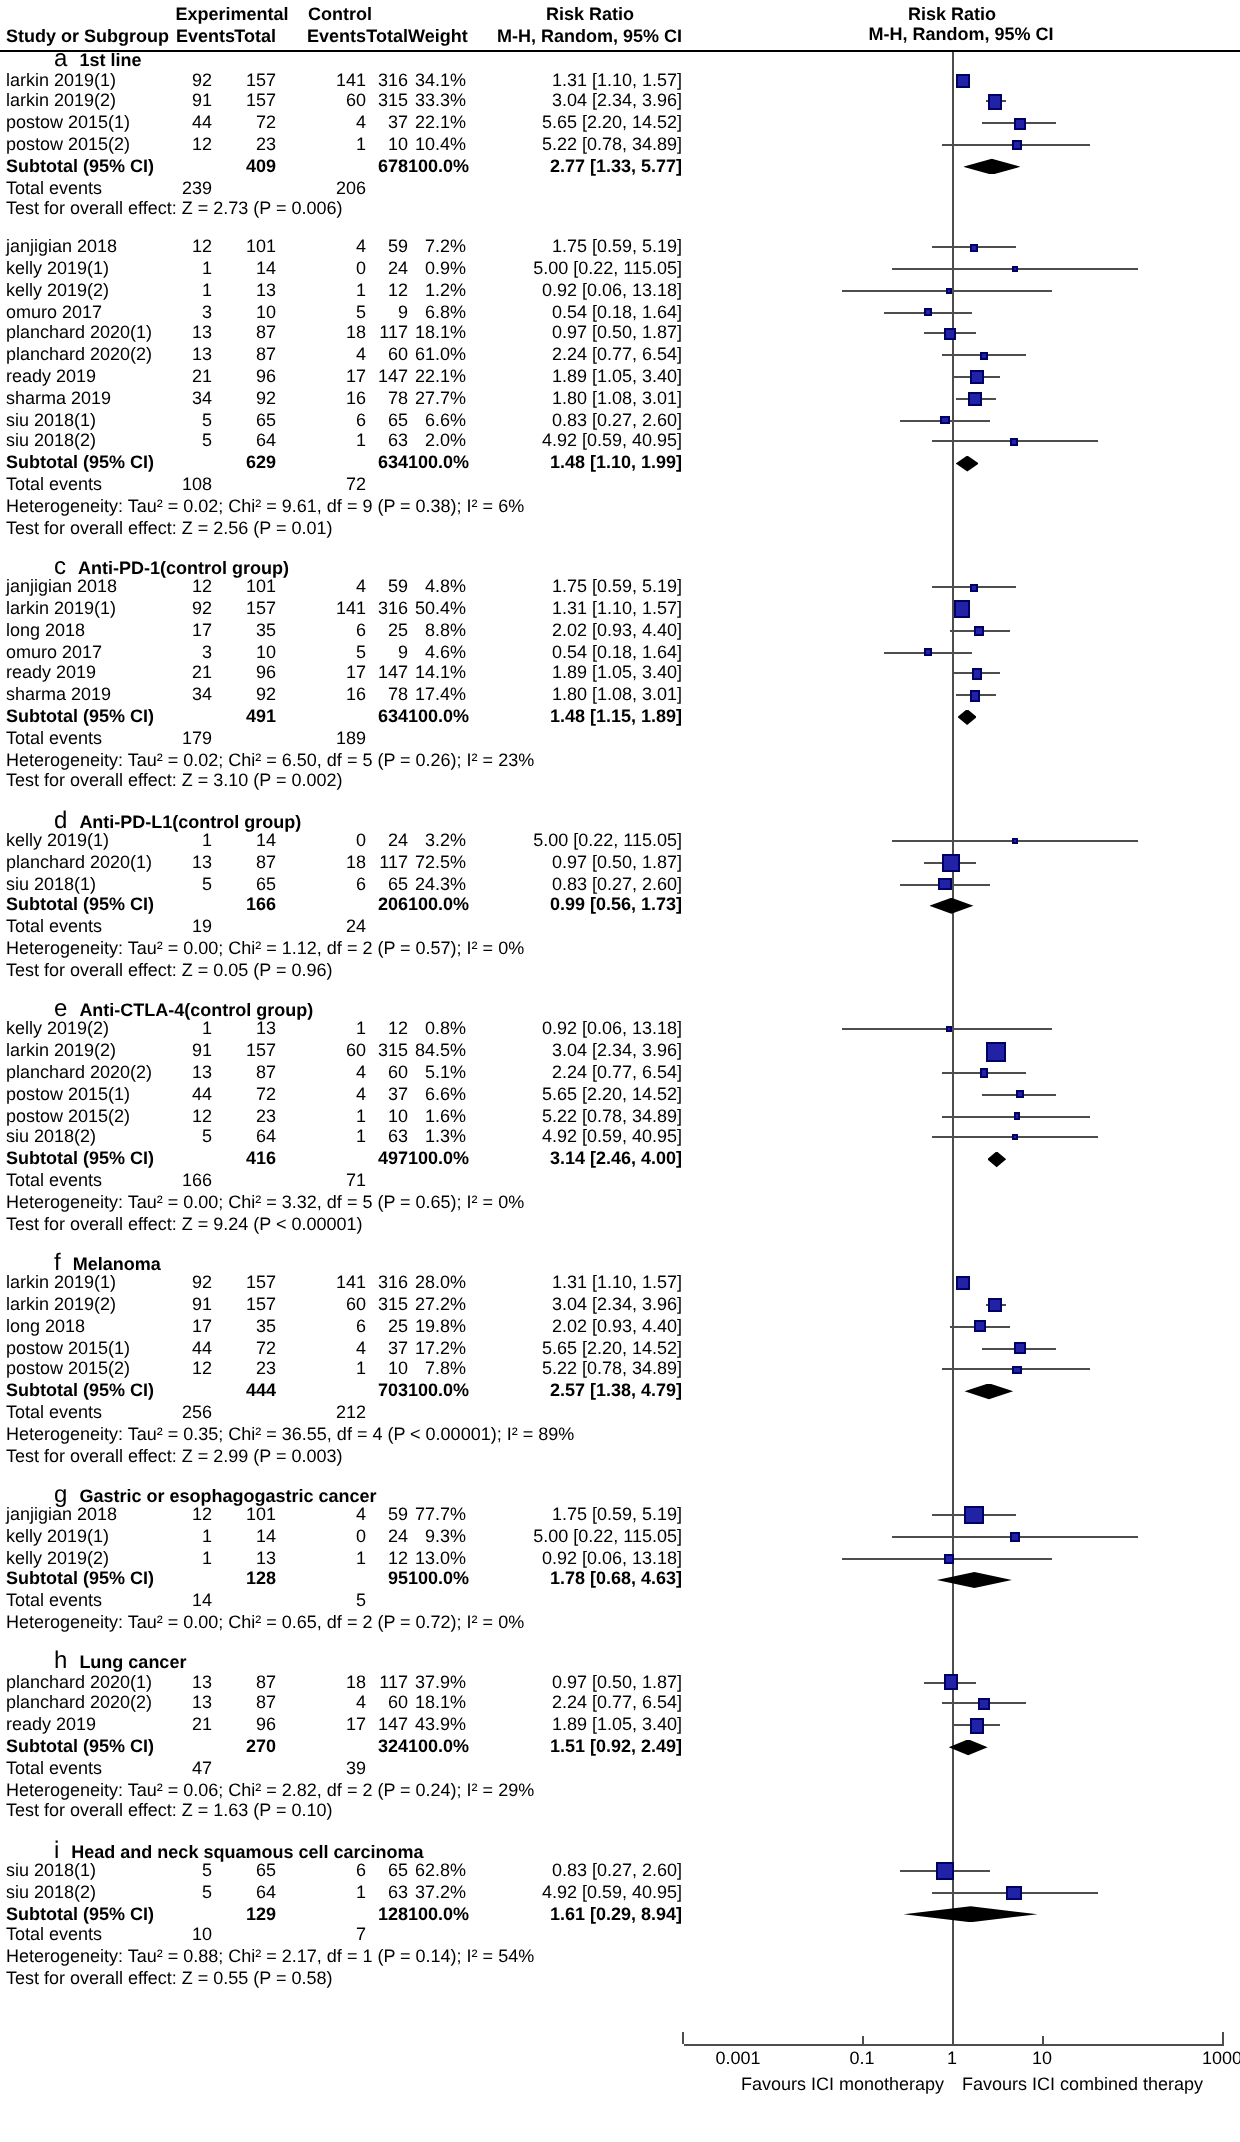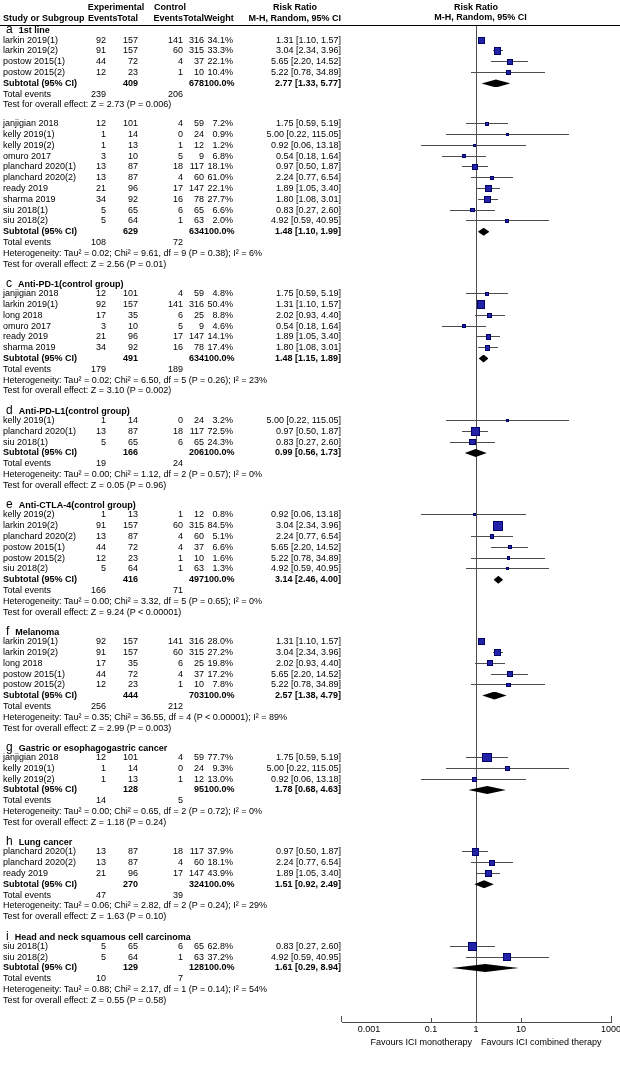--- a/index.html
+++ b/index.html
@@ -14,21 +14,21 @@
   .c-t1{width:32px;}
   .c-e2{width:45px;}
   .c-t2{width:21px;}
   .c-w{width:29px;}
   .c-rr{width:108px;}
   .c-plot{width:279px;position:relative;height:100%;}
   .b{font-weight:bold;}
   .full{flex:none;width:620px;text-align:left;padding-left:3px;box-sizing:border-box;line-height:1;}
   .sec-letter{font-size:12px;font-weight:normal;margin-right:6px;line-height:1;}
   .sec-title{font-weight:bold;line-height:1;}
-  .sec-label-cell{padding-left:6px;}
+  .sec-label-cell{padding-left:27px;}
   .gap{height:8px;}
   #hdr1{position:relative;}
   #hdr1 span{position:absolute;top:1px;transform:translateX(-50%);font-weight:bold;line-height:1;}
   #hdrline{position:absolute;left:0;top:25px;width:620px;height:1px;background:#000;}
   .plot-hdr{position:absolute;left:0;top:0;width:100%;text-align:center;font-weight:bold;line-height:1;}
   .ci{position:absolute;height:1px;background:#4d4d4d;}
   .sq{position:absolute;background:#2222a6;border:1px solid #000066;box-sizing:border-box;}
   .dia{position:absolute;background:#000;clip-path:polygon(0 50%,50% 0,100% 50%,50% 100%);}
   #vline{position:absolute;left:476px;top:26px;width:1px;height:996px;background:#4d4d4d;}
   #xaxis{position:absolute;left:342px;top:1022px;width:270px;height:1px;background:#4d4d4d;}
@@ -753,23 +753,20 @@
           <div class="c c-t1"></div>
           <div class="c c-e2">5</div>
           <div class="c c-t2"></div>
           <div class="c c-w"></div>
           <div class="c c-rr"></div>
           <div class="c c-plot"></div>
         </div>
         <div class="row">
           <div class="full">Heterogeneity: Tau² = 0.00; Chi² = 0.65, df = 2 (P = 0.72); I² = 0%</div>
         </div>
-        <div class="row">
-          <div class="full">Test for overall effect: Z = 1.18 (P = 0.24)</div>
-        </div>
         <div class="gap"></div>
         <div class="row">
           <div class="full sec-label-cell"><span class="sec-letter">h</span><span class="sec-title">Lung cancer</span></div>
         </div>
         <div class="row">
           <div class="c c-study">planchard 2020(1)</div>
           <div class="c c-e1">13</div>
           <div class="c c-t1">87</div>
           <div class="c c-e2">18</div>
           <div class="c c-t2">117</div>

